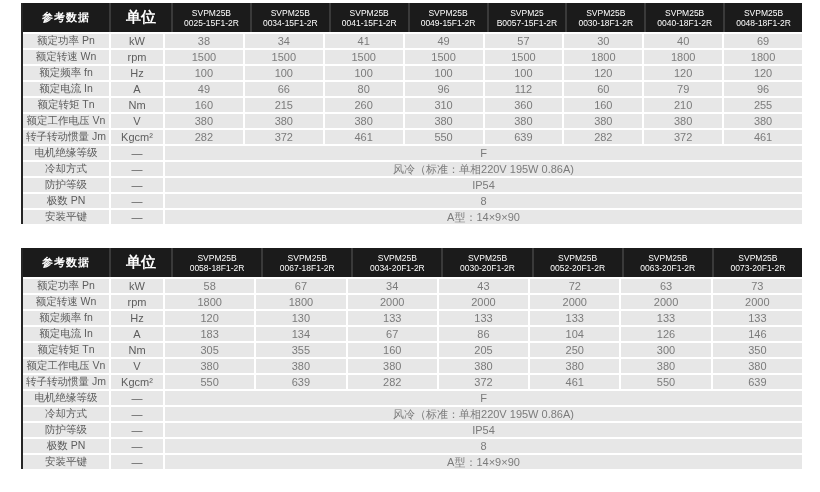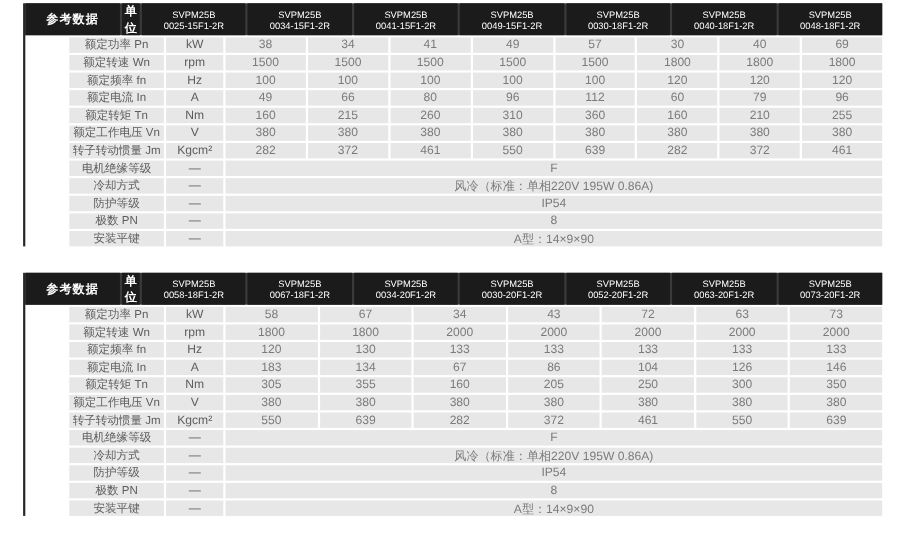--- a/index.html
+++ b/index.html
@@ -17,24 +17,24 @@
     display:flex;gap:2px;height:29px;margin-bottom:2px;
     background:#3a3a3a;
     justify-content:space-between;
   }
   .th{
     background:#1b1b1b;color:#ffffff;
     display:flex;flex-direction:column;align-items:center;justify-content:center;
     text-align:center;box-sizing:border-box;
   }
   .th.corner{width:86px;font-size:11px;font-weight:bold;letter-spacing:1px;}
-  .th.unit{width:16px;font-size:11px;font-weight:bold;font-family:Liberation Serif, serif;}
+  .th.unit{width:60px;font-size:15px;font-weight:bold;font-family:Liberation Serif, serif;}
   .th.model{flex:1;font-size:8.5px;font-weight:normal;line-height:10px;}
   .th.model .l1,.th.model .l2{display:block;white-space:nowrap;}
-  .tr{display:flex;gap:2px;height:14px;margin-bottom:2px;margin-left:40px;}
+  .tr{display:flex;gap:2px;height:14px;margin-bottom:2px;}
   .td{
     background:#e7e7e7;display:flex;align-items:center;justify-content:center;
     font-size:11px;color:#7b7b7b;box-sizing:border-box;white-space:nowrap;
   }
   .td.label{width:86px;color:#5d5d5d;font-size:10.5px;}
   .td.unit{width:52px;color:#5d5d5d;}
   .td.value{flex:1;}
   .td.span-value{flex:1;}
 </style>
 </head>
@@ -54,20 +54,24 @@
       </div>
       <div class="th model">
         <div class="l1">SVPM25B</div>
         <div class="l2">0041-15F1-2R</div>
       </div>
       <div class="th model">
         <div class="l1">SVPM25B</div>
         <div class="l2">0049-15F1-2R</div>
       </div>
       <div class="th model">
+        <div class="l1">SVPM25</div>
+        <div class="l2">B0057-15F1-2R</div>
+      </div>
+      <div class="th model">
         <div class="l1">SVPM25B</div>
         <div class="l2">0030-18F1-2R</div>
       </div>
       <div class="th model">
         <div class="l1">SVPM25B</div>
         <div class="l2">0040-18F1-2R</div>
       </div>
       <div class="th model">
         <div class="l1">SVPM25B</div>
         <div class="l2">0048-18F1-2R</div>

